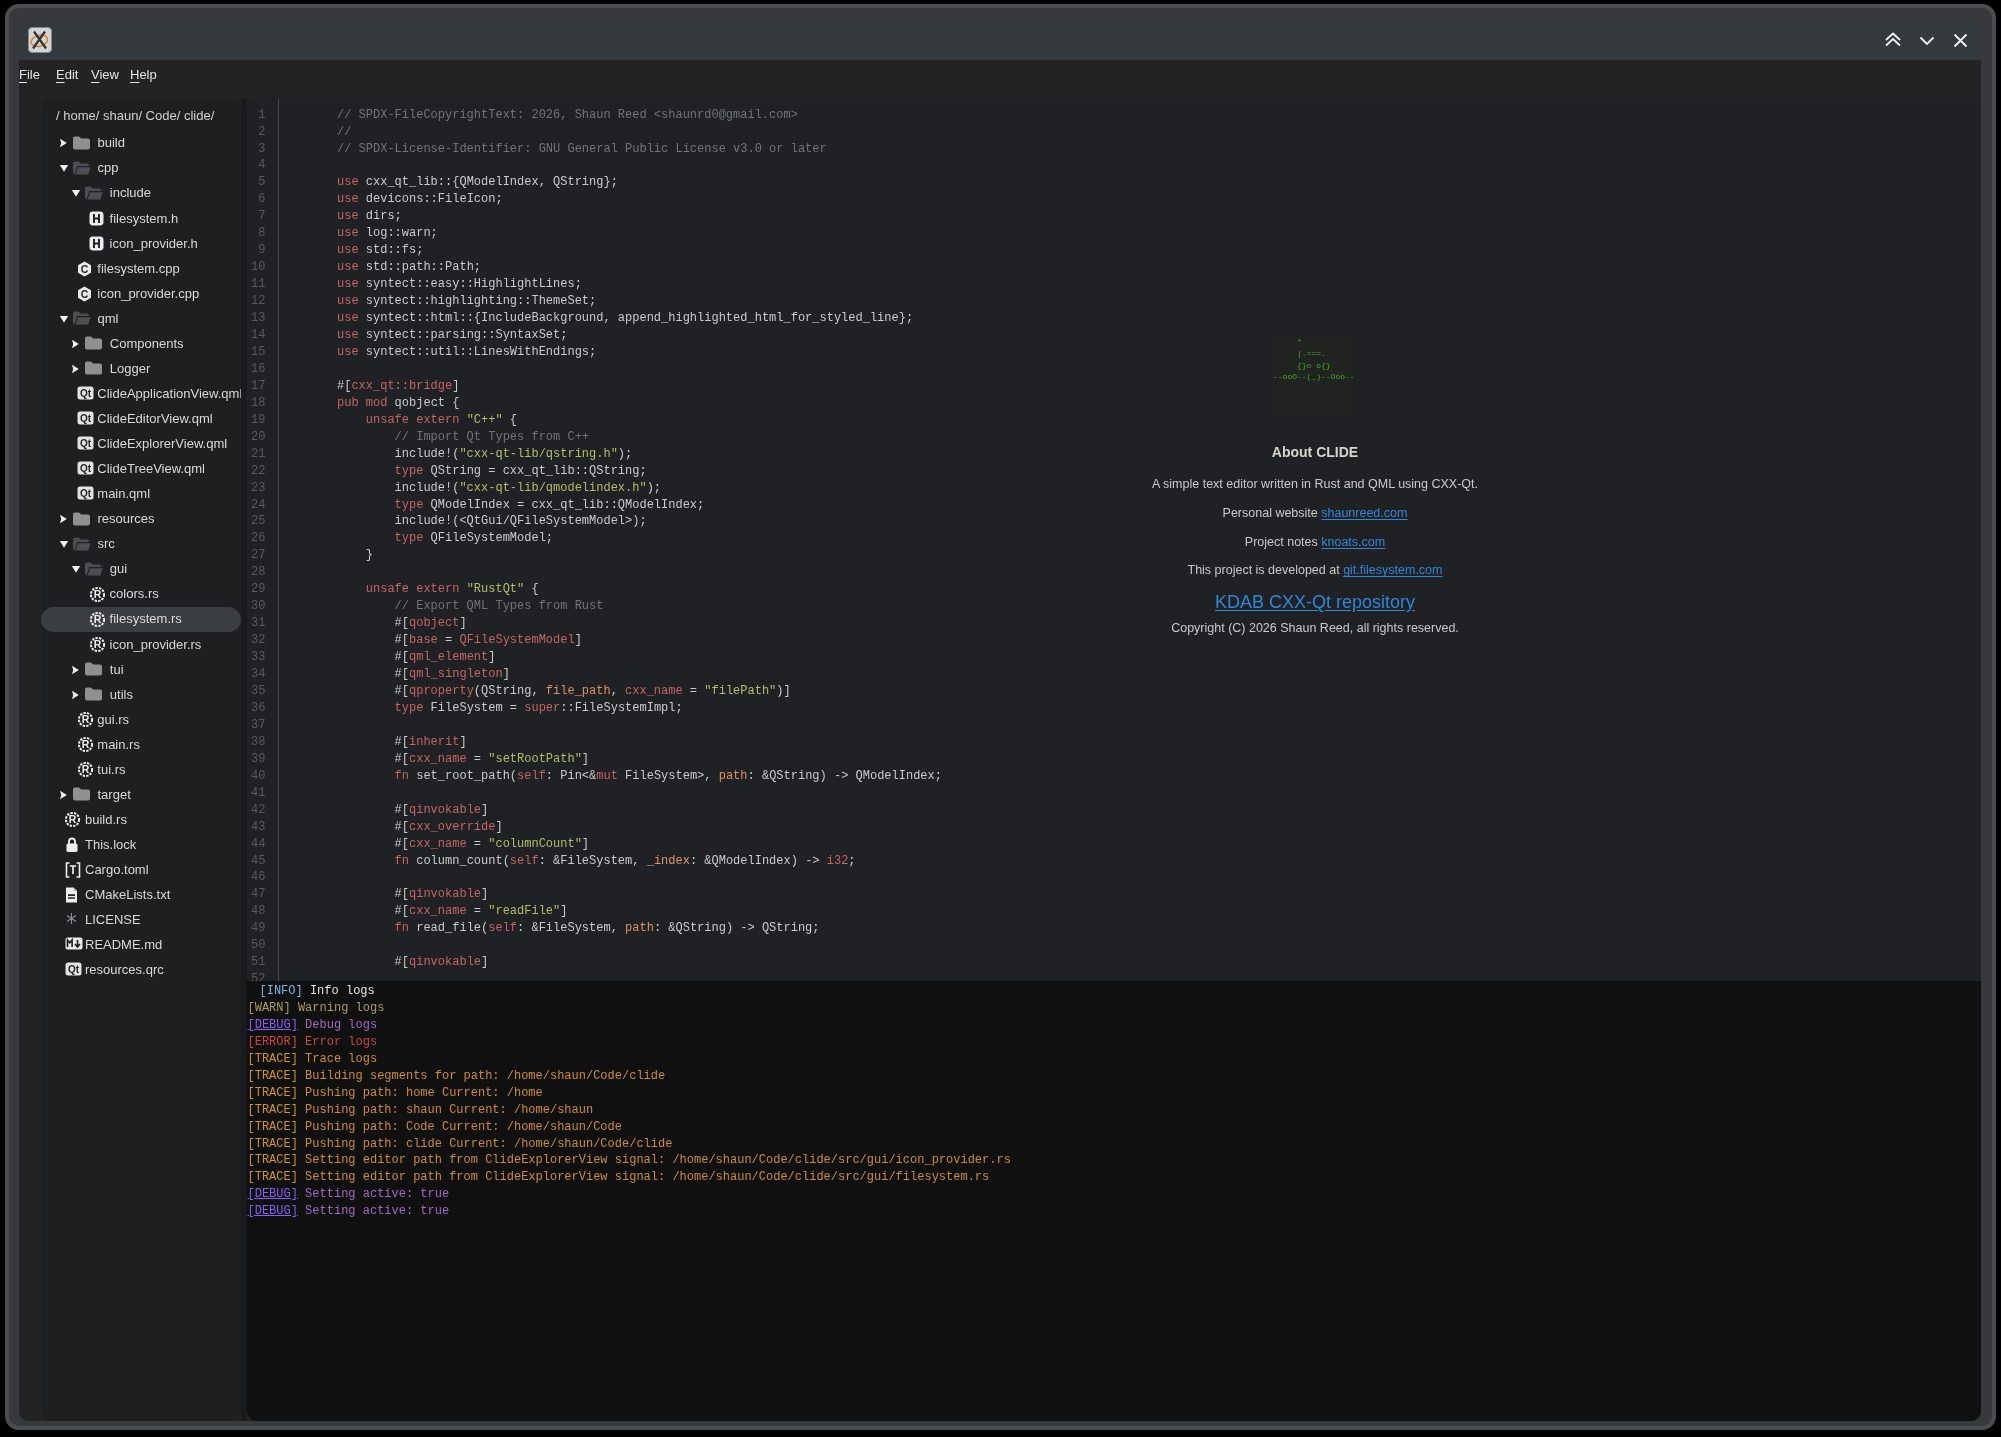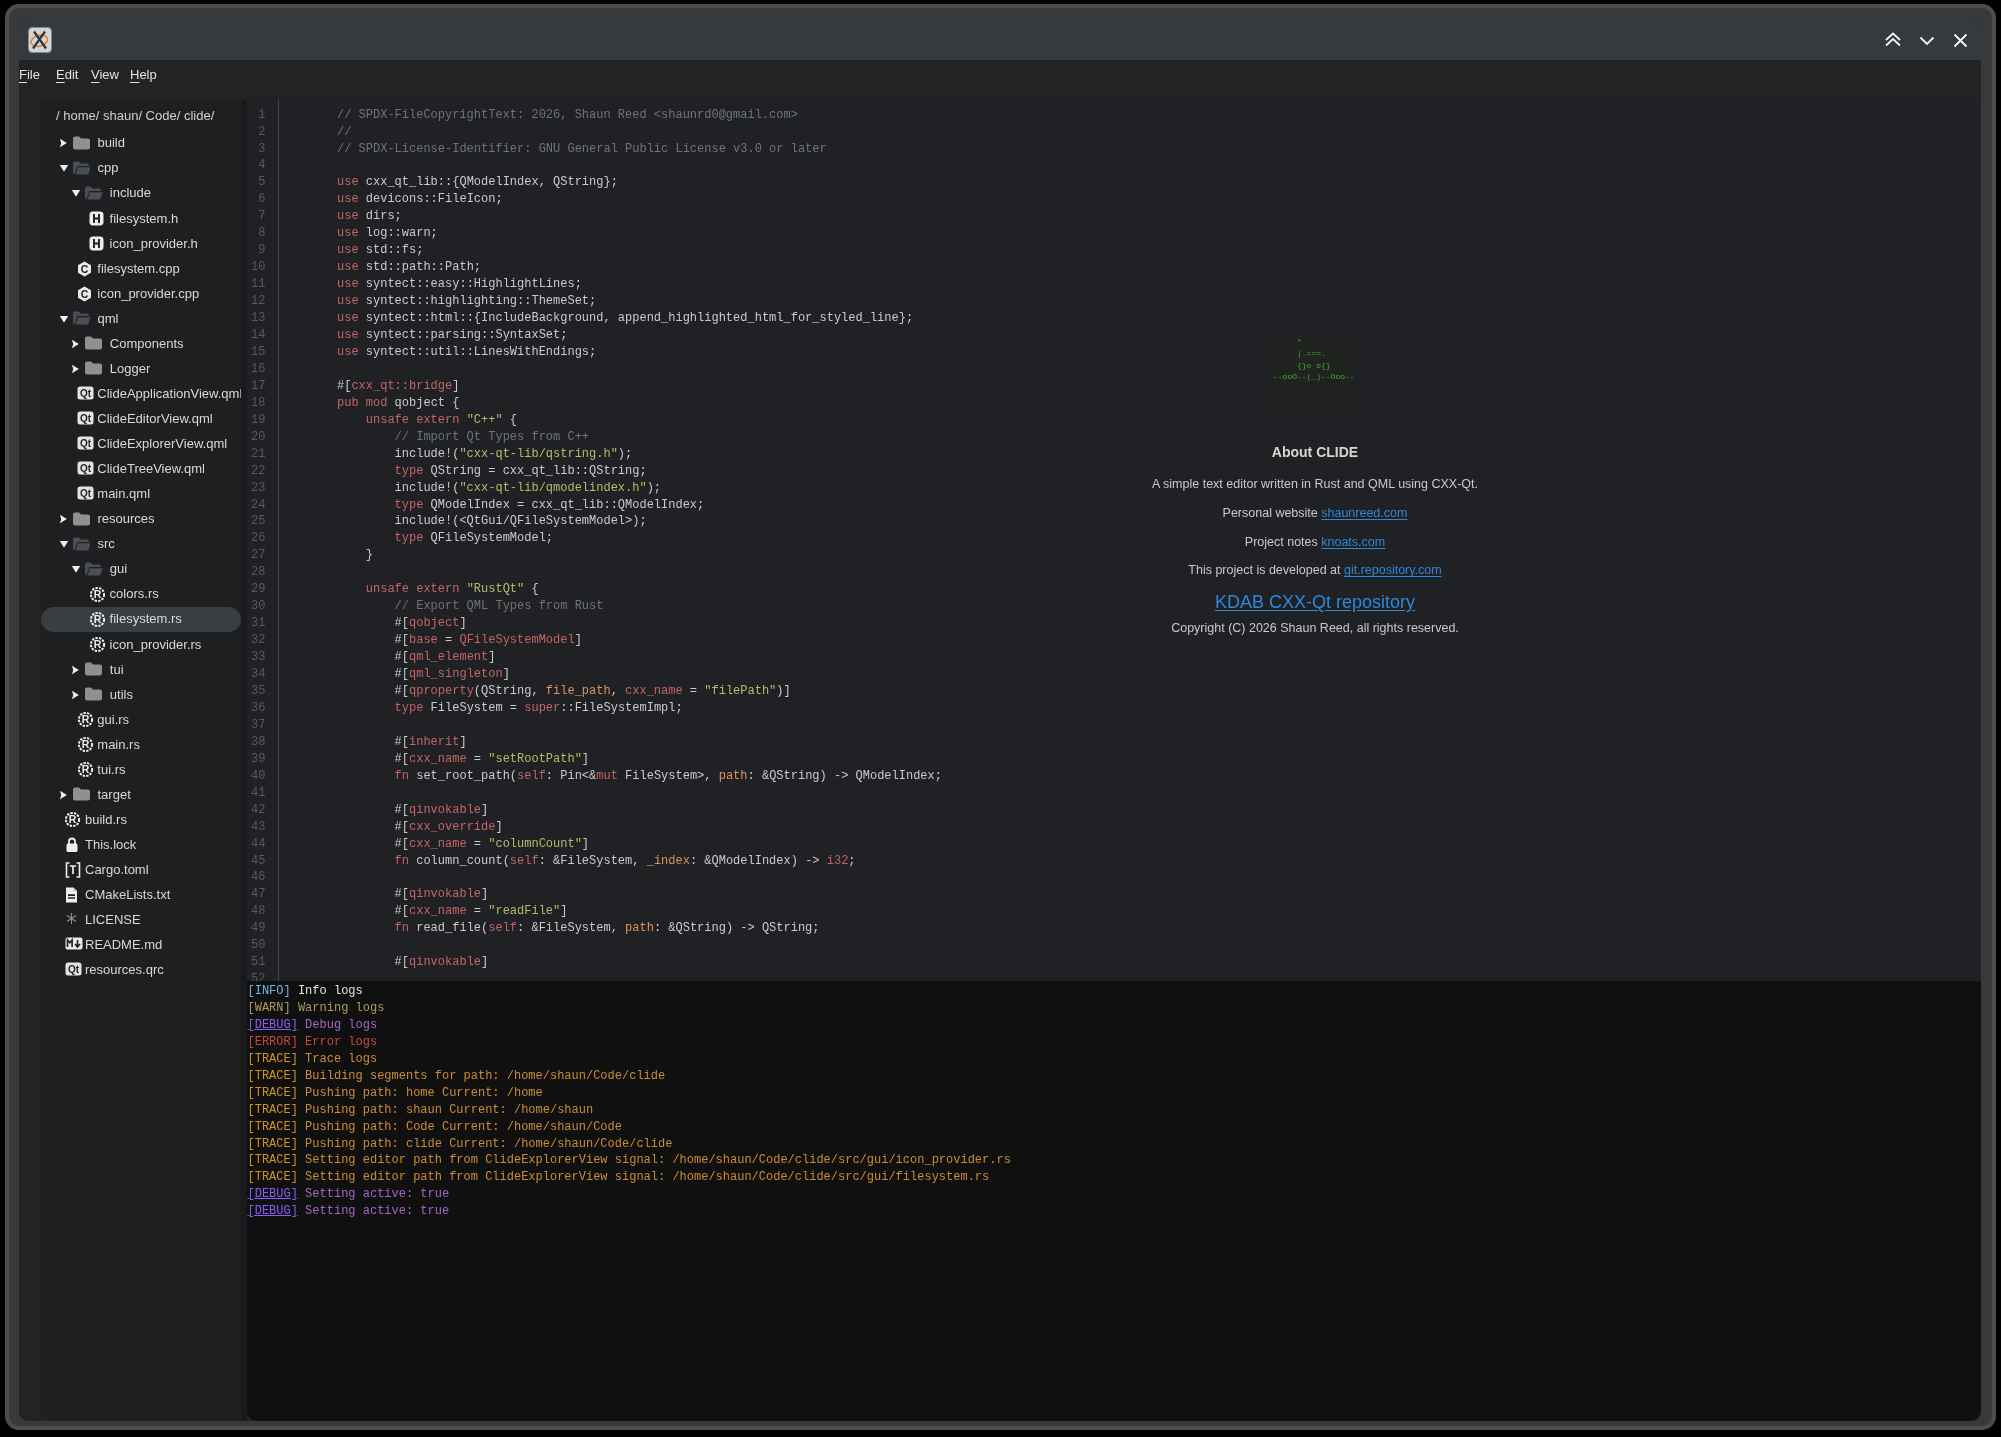--- a/index.html
+++ b/index.html
@@ -27,21 +27,21 @@
 .row .lbl{position:absolute;top:0;height:25px;line-height:25px;font-size:13px;color:#d8d9da;white-space:nowrap;}
 .row svg{position:absolute;}
 #pill{position:absolute;left:0px;top:508px;width:200px;height:25px;border-radius:12.5px;background:#3a3e42;}
 #pathlbl{position:absolute;left:15px;top:5px;height:24px;line-height:24px;font-size:13px;color:#d0d1d2;white-space:nowrap;}
 #nums{position:absolute;left:0px;top:7.6px;width:18.5px;text-align:right;font-size:12px;
  line-height:16.95px;color:#575b5f;}
 #vsep{position:absolute;left:31px;top:0;width:1px;height:882px;background:#434649;}
 #code{position:absolute;left:45px;top:7.6px;font-size:12px;line-height:16.95px;color:#c9cccb;margin-left:45px;}
 .k{color:#c26564;} .o{color:#de935f;} .s{color:#b5bd68;} .c{color:#6f7577;}
 #conlog{position:absolute;left:0.5px;top:2.4px;font-size:12px;line-height:16.9px;}
-.ti{color:#72b7e3;} .mi{color:#e4e4e4;}
+.ti{color:#72b7e3;margin-left:12px;} .mi{color:#e4e4e4;}
 .lw{color:#ad9a60;}
 .td{color:#8b5cf6;text-decoration:underline;} .md{color:#a266c5;}
 .le{color:#c9473f;}
 .tt{color:#cf9420;} .mt{color:#cd8c34;}
 #artbox{position:absolute;left:1025px;top:237px;width:81px;height:80px;background:#20231f;}
 #art{position:absolute;left:1026px;top:236.7px;font-size:8px;line-height:11.9px;color:#3fae23;}
 .aboutline{position:absolute;left:668px;width:800px;text-align:center;white-space:nowrap;}
 .aboutline a{color:#2f87d8;text-decoration:underline;text-underline-offset:2px;}
 </style></head><body>
 <div id="frame"></div>
@@ -448,21 +448,21 @@
 </pre>
       <div id="artbox"></div>
       <pre id="art">     *
      |.===.
      {}o o{}
 --ooO--(_)--Ooo--</pre>
       <div class="aboutline" style="top:344.8px;font-size:14px;color:#c9c9c9"><b style="font-size:14px;color:#d8d4cc">About CLIDE</b></div>
       <div class="aboutline" style="top:378.1px;font-size:12.5px;color:#c9c9c9">A simple text editor written in Rust and QML using CXX-Qt.</div>
       <div class="aboutline" style="top:406.8px;font-size:12.5px;color:#c9c9c9">Personal website <a>shaunreed.com</a></div>
       <div class="aboutline" style="top:435.5px;font-size:12.5px;color:#c9c9c9">Project notes <a>knoats.com</a></div>
-      <div class="aboutline" style="top:464.2px;font-size:12.5px;color:#c9c9c9">This project is developed at <a>git.repository.com</a></div>
+      <div class="aboutline" style="top:464.2px;font-size:12.5px;color:#c9c9c9">This project is developed at <a>git.filesystem.com</a></div>
       <div class="aboutline" style="top:492.6px;font-size:18px;color:#c9c9c9"><a>KDAB CXX-Qt repository</a></div>
       <div class="aboutline" style="top:521.5px;font-size:12.5px;color:#c9c9c9">Copyright (C) 2026 Shaun Reed, all rights reserved.</div>
     </div>
     <div id="console">
       <pre id="conlog"><span class="ti">[INFO]</span><span class="mi"> Info logs</span>
 <span class="lw">[WARN]</span><span class="lw"> Warning logs</span>
 <span class="td">[DEBUG]</span><span class="md"> Debug logs</span>
 <span class="le">[ERROR]</span><span class="le"> Error logs</span>
 <span class="tt">[TRACE]</span><span class="mt"> Trace logs</span>
 <span class="tt">[TRACE]</span><span class="mt"> Building segments for path: /home/shaun/Code/clide</span>

